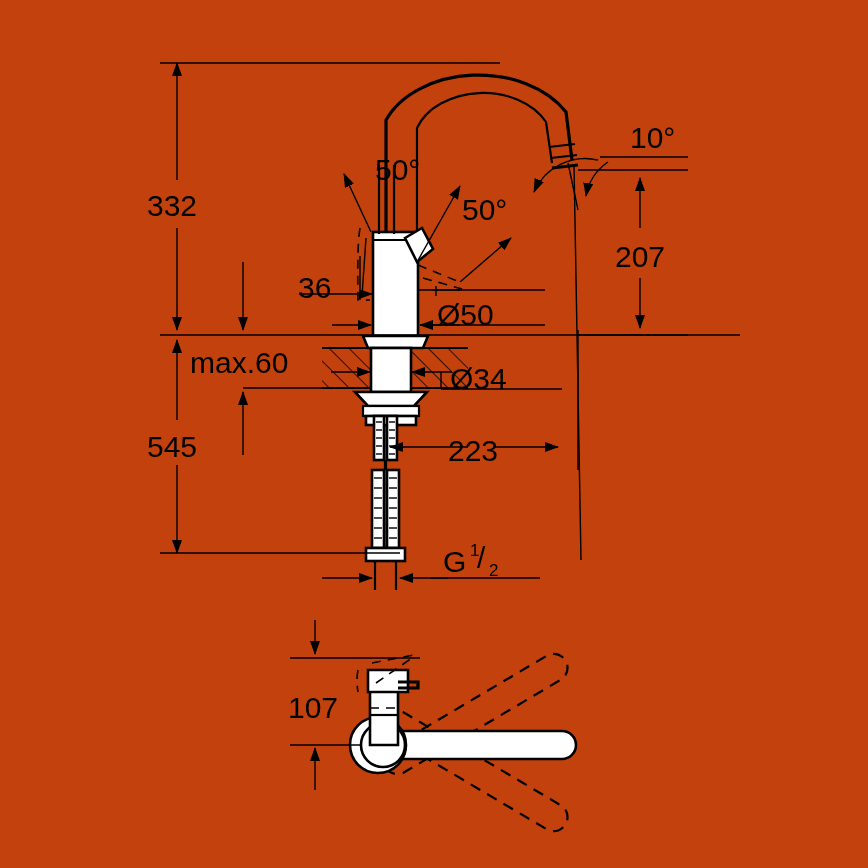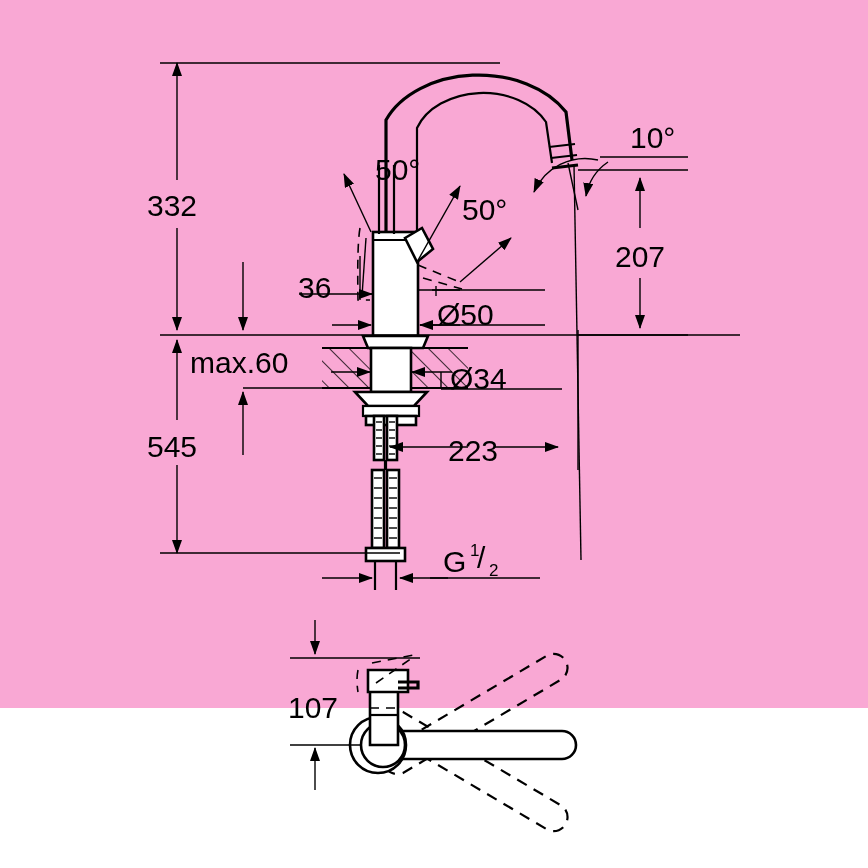--- a/index.html
+++ b/index.html
@@ -1,18 +1,18 @@
 <!DOCTYPE html>
 <html><head>
 <meta charset="utf-8">
 <style>
   html,body{margin:0;padding:0;background:#ffffff;}
   body{width:868px;height:868px;overflow:hidden;
        font-family:"Liberation Sans","DejaVu Sans",sans-serif;color:#000;}
-  #stage{position:relative;width:868px;height:708px;background:#f9a8d4;}
+  #stage{position:relative;width:868px;height:868px;background:#c2410c;}
   svg#drawing{position:absolute;left:0;top:0;width:868px;height:868px;display:block;}
   .dimtext{font-family:"Liberation Sans","DejaVu Sans",sans-serif;
            font-size:30px;fill:#000;dominant-baseline:middle;}
   .dimtext.small{font-size:17px;}
   .ln{stroke:#000;fill:none;}
   .thin{stroke-width:1.4;}
   .med{stroke-width:2.2;}
   .thick{stroke-width:3.2;}
   .part{stroke:#000;stroke-width:2.6;fill:#ffffff;}
   .partfill{stroke:#000;stroke-width:2.2;fill:#ffffff;}

